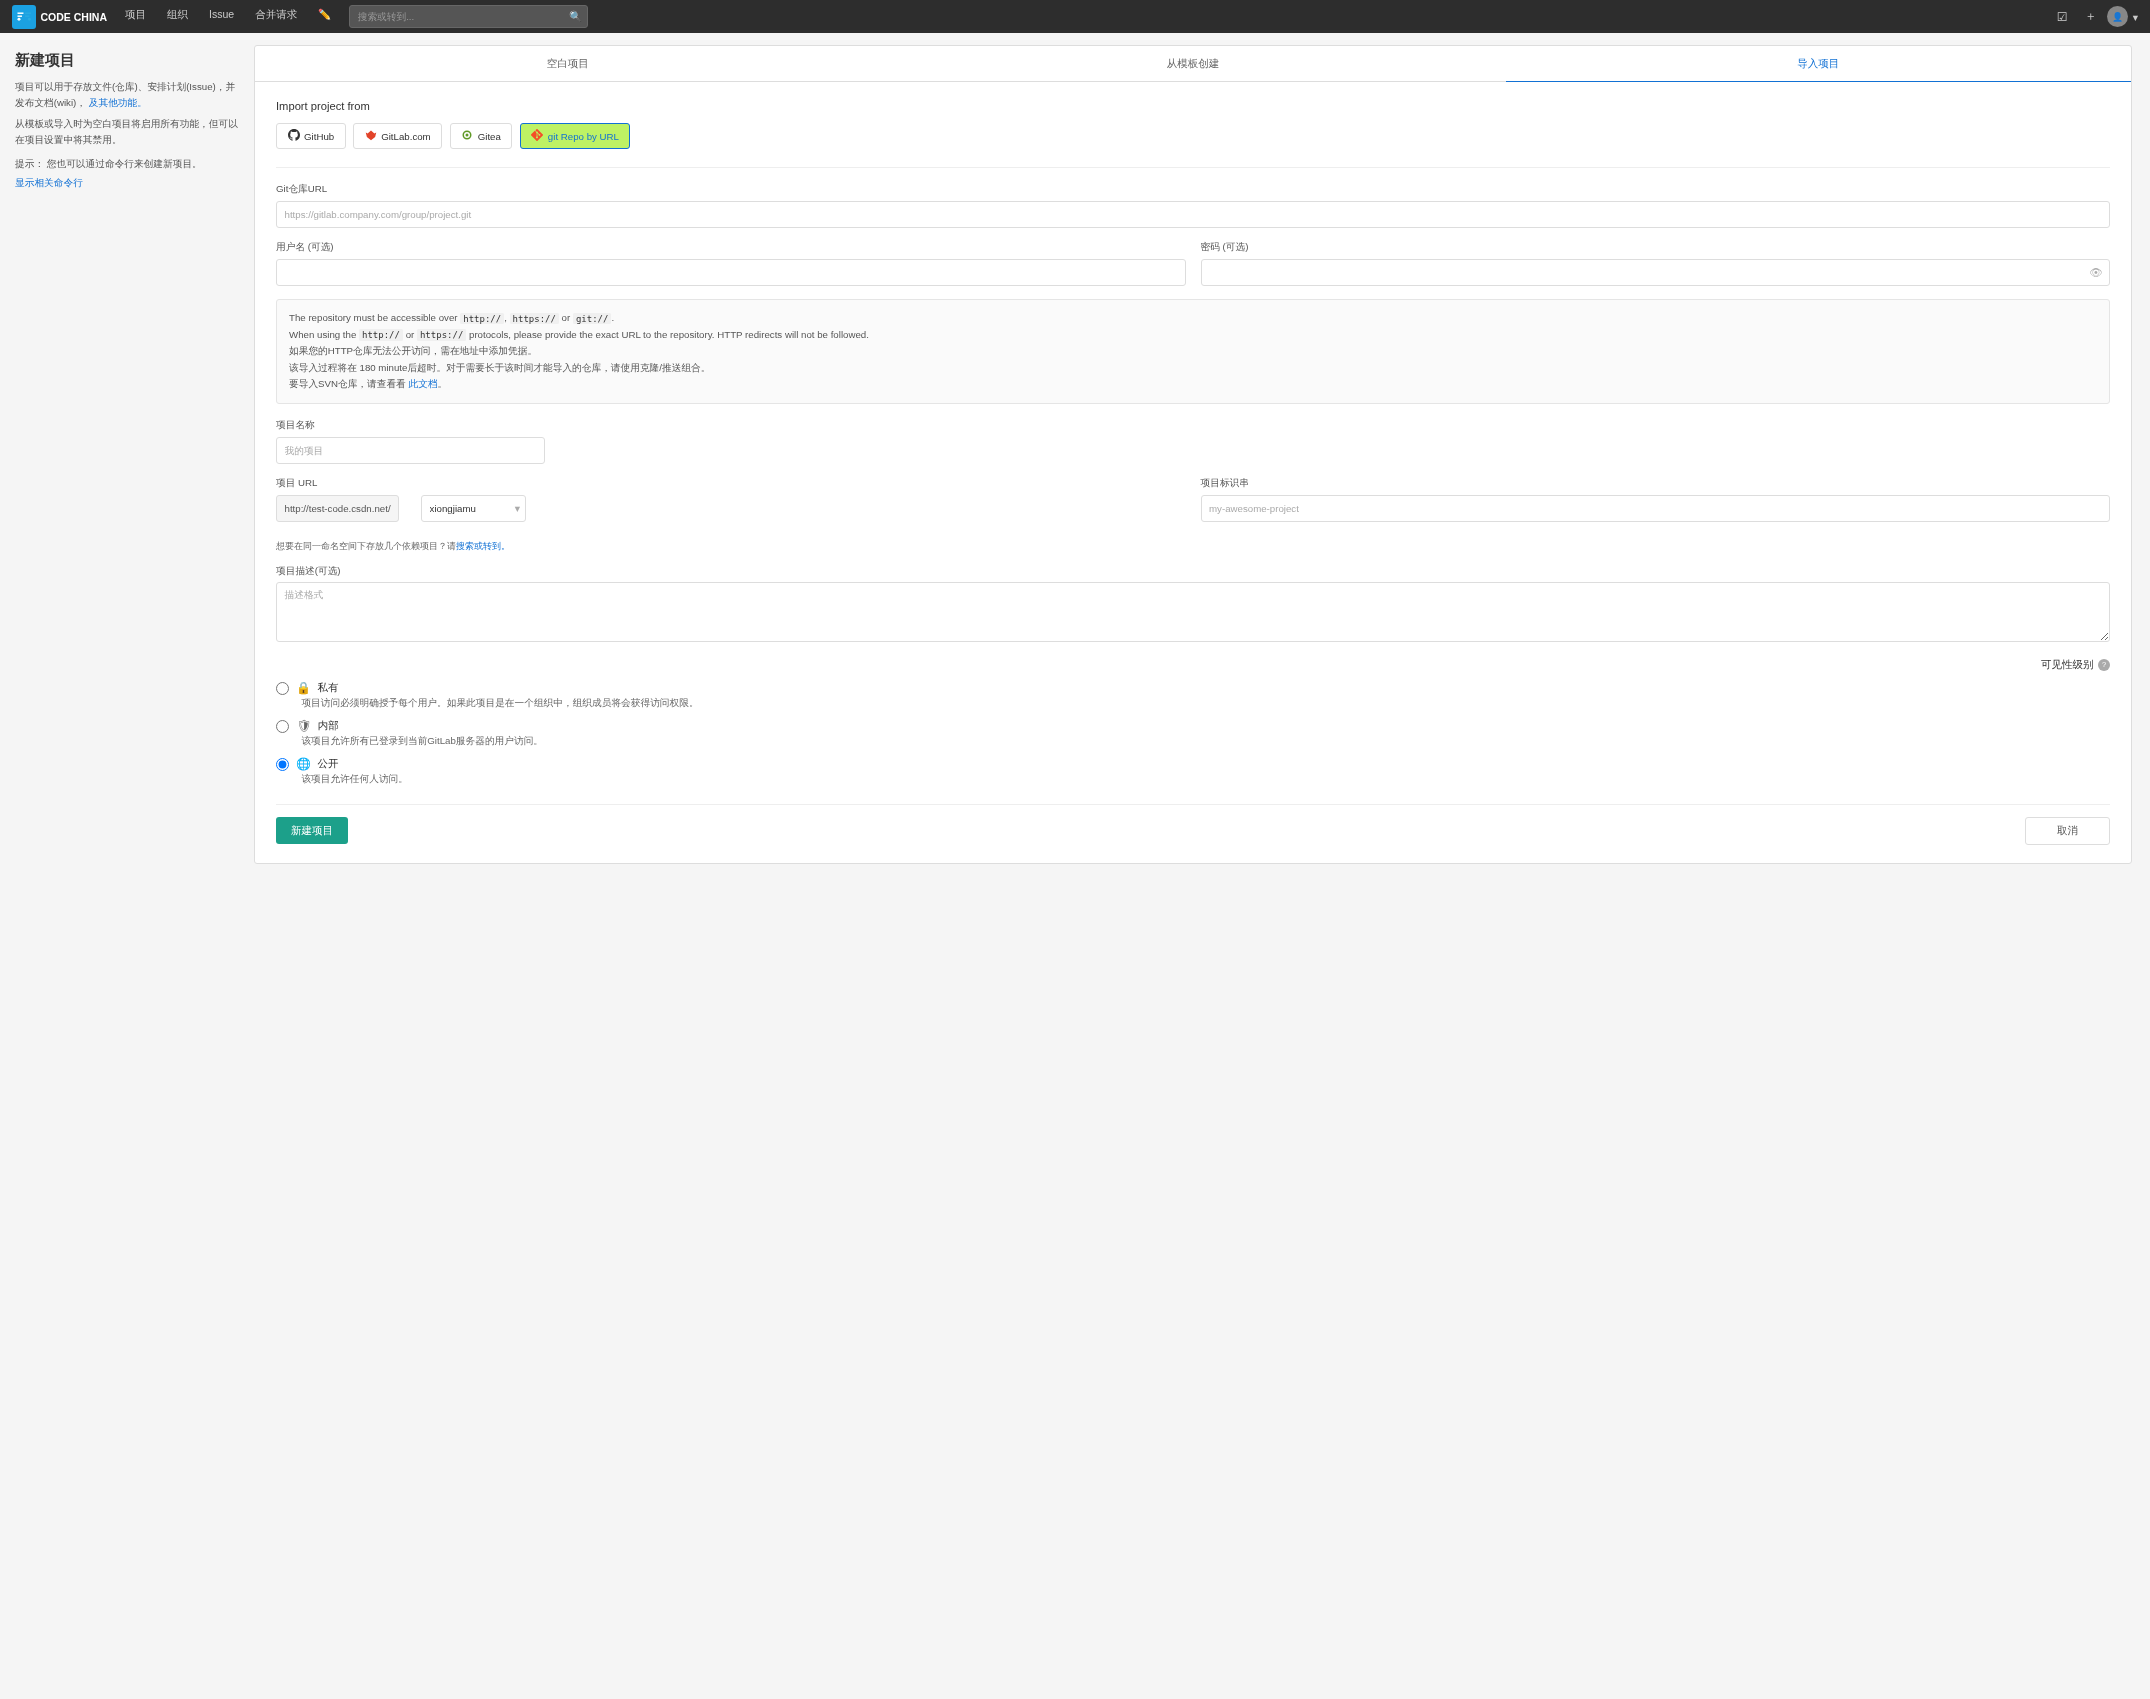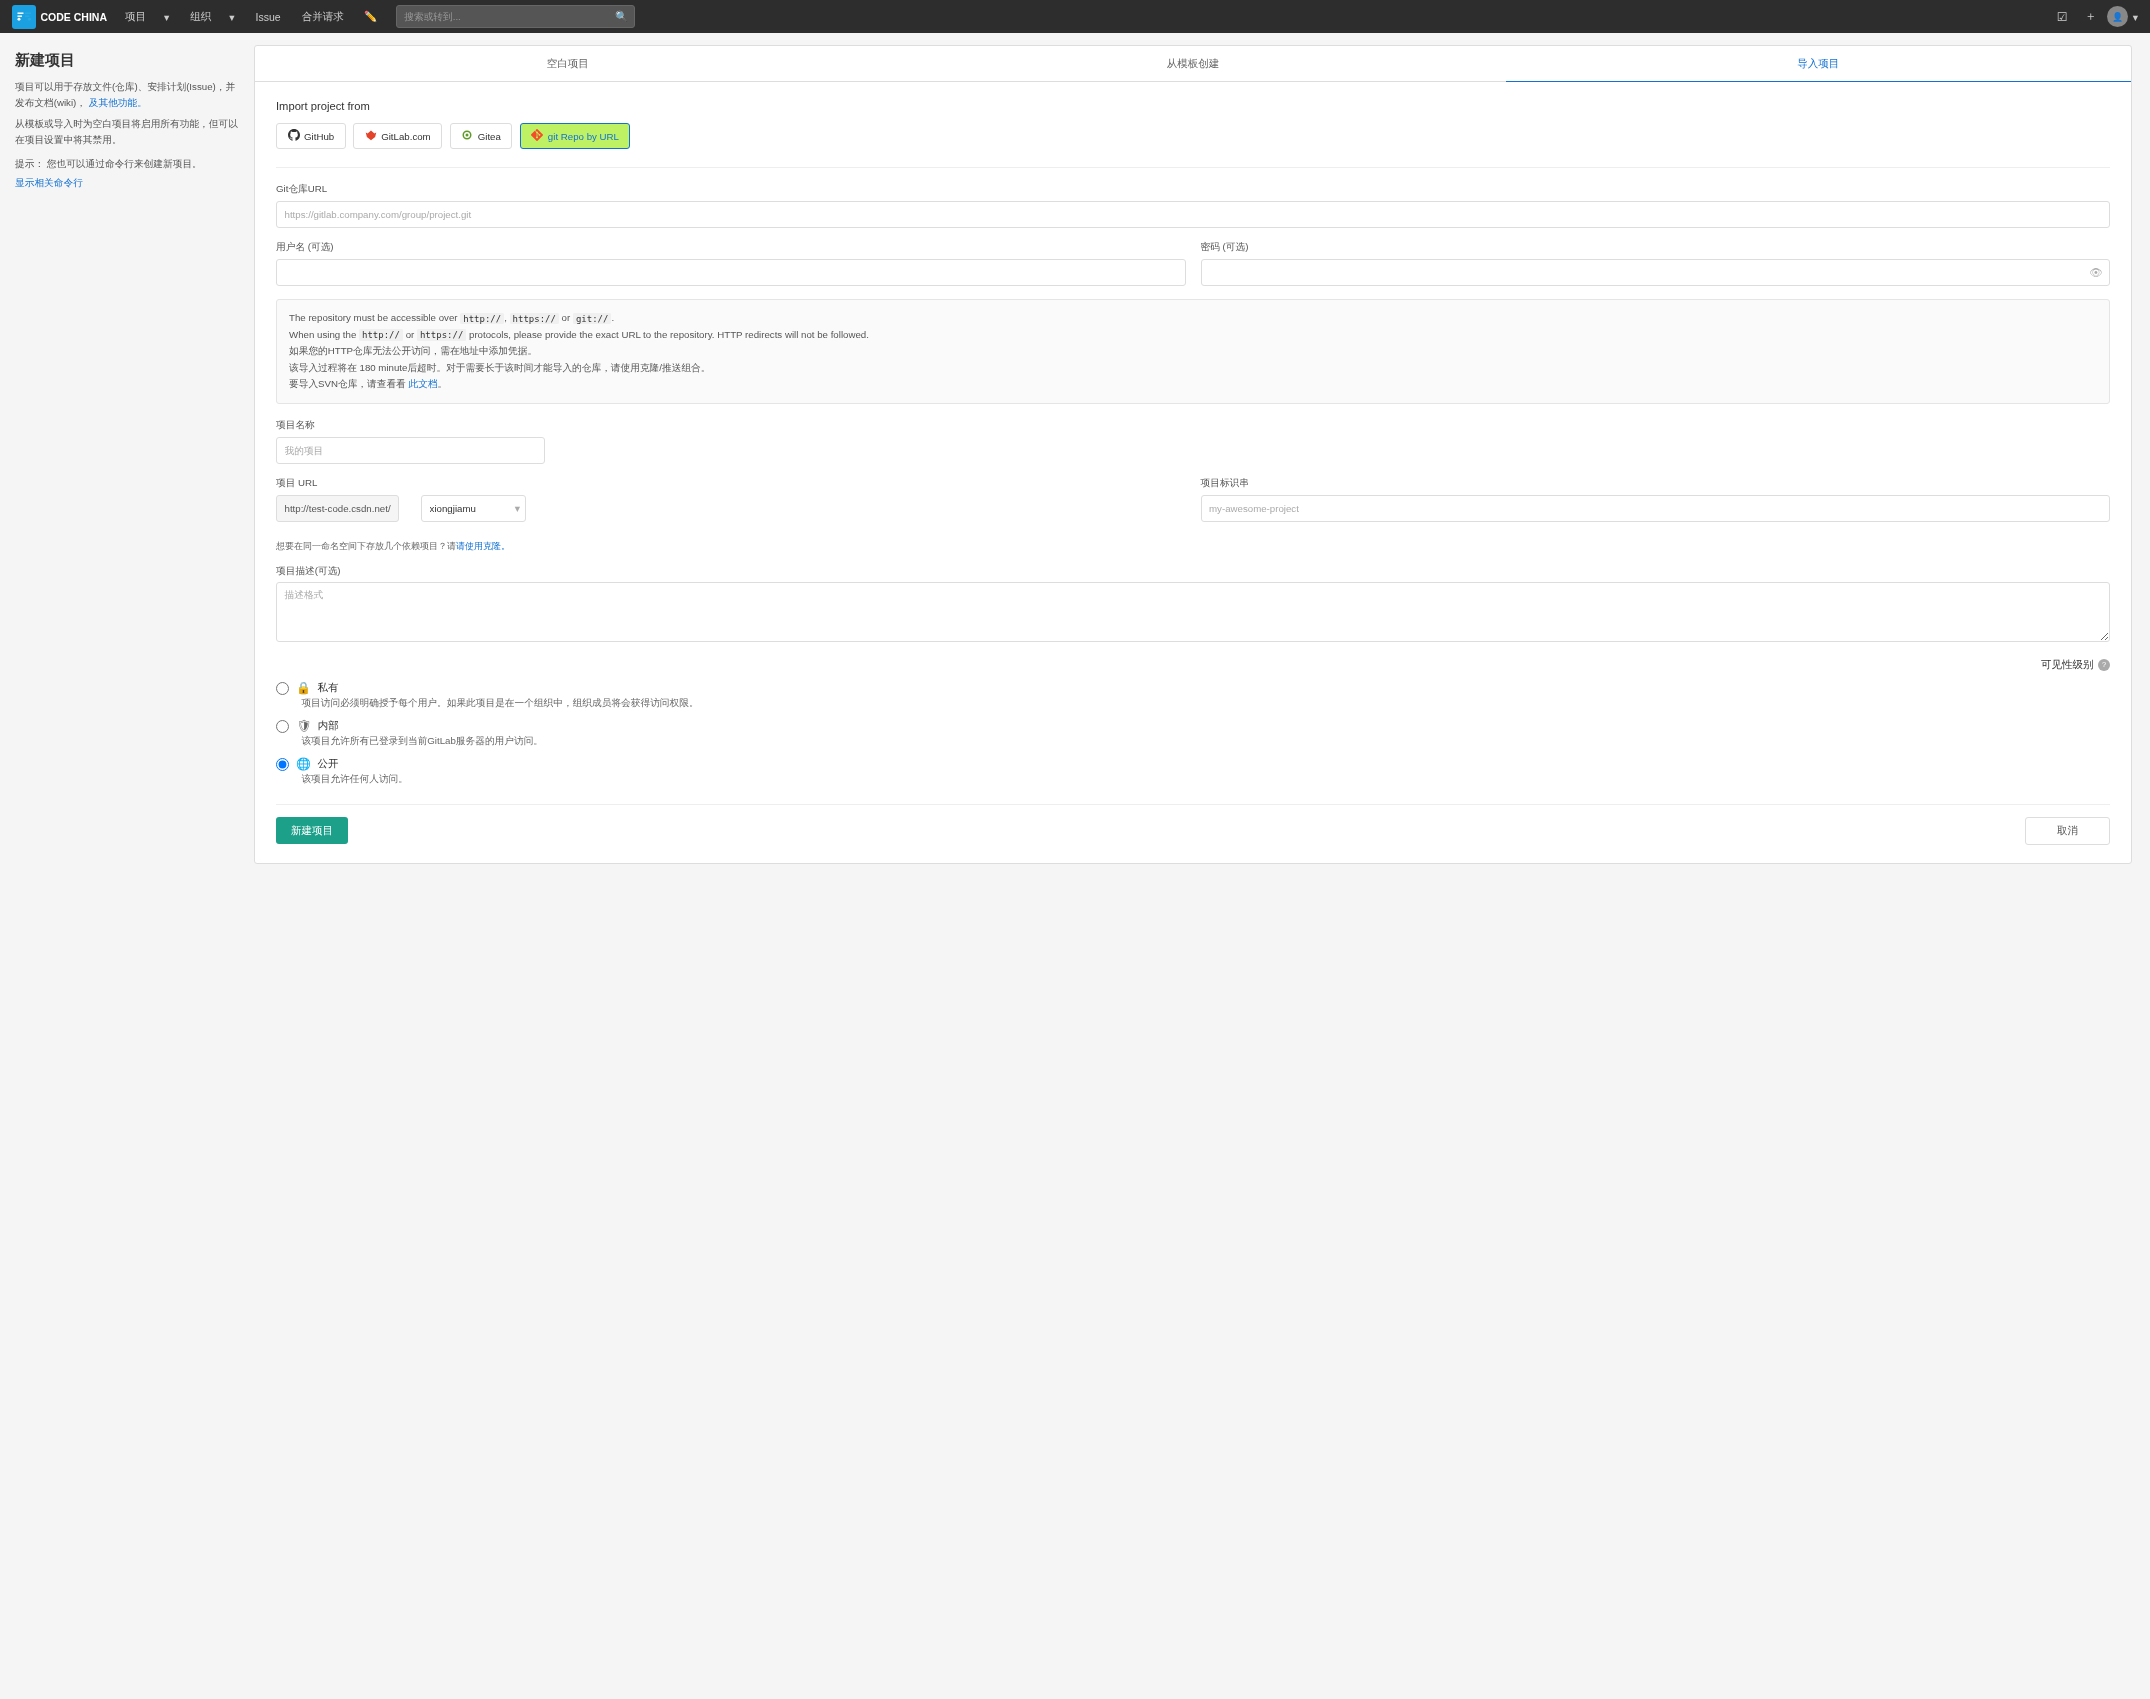--- a/index.html
+++ b/index.html
@@ -26,20 +26,21 @@
     }
     .logo-text { color: white; font-size: 10.5px; font-weight: bold; }
     .nav-item {
       color: #ccc;
       padding: 8px 9px;
       height: 33px;
       display: flex; align-items: center;
       cursor: pointer;
       font-size: 10.5px;
       gap: 18px;
+      flex-direction: column;
     }
     .nav-search {
       flex: 1;
       display: flex; align-items: center;
       margin: 0 6px;
     }
     .nav-search input {
       width: 100%; max-width: 239px;
       height: 22.4px;
       background: #555;
@@ -508,21 +509,21 @@
               </div>
             </div>
           </div>
           <div class="form-group">
             <label class="form-label">项目标识串</label>
             <input type="text" class="form-input" placeholder="my-awesome-project" style="">
           </div>
         </div>
 
         <p class="hint-text">
-          <span>想要在同一命名空间下存放几个依赖项目？请</span><a href="#">请使用克隆。</a>
+          <span>想要在同一命名空间下存放几个依赖项目？请</span><a href="#">搜索或转到。</a>
         </p>
 
         <div class="form-group" style="margin-top:12px;">
           <label class="form-label">项目描述(可选)</label>
           <textarea class="description-textarea" placeholder="描述格式" style=""></textarea>
         </div>
 
         <div class="visibility-section">
           <div class="visibility-title">
             <span>可见性级别</span>

